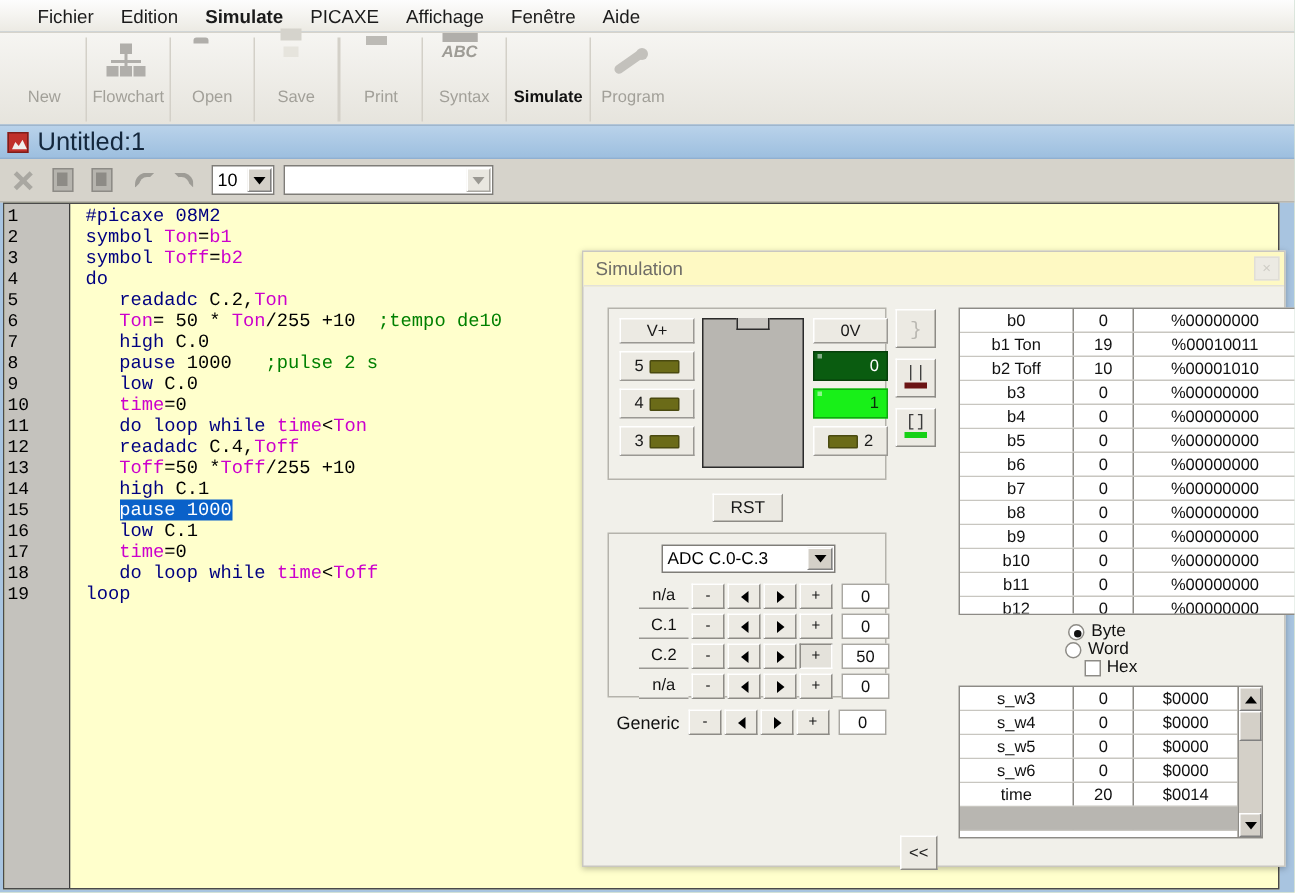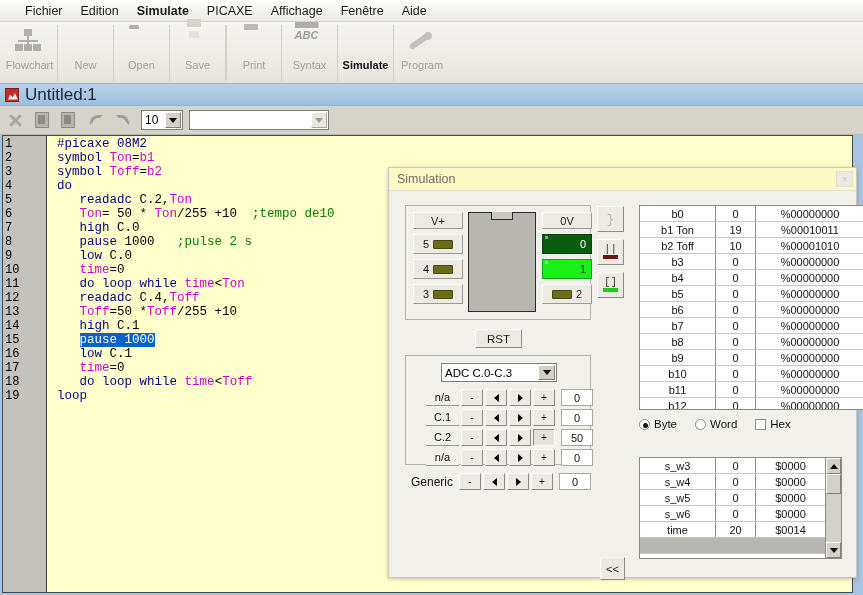--- a/index.html
+++ b/index.html
@@ -316,21 +316,21 @@
     height:16px;background:#d4d0c8;
     border:1px solid #fff;border-right-color:#808080;border-bottom-color:#808080;
     display:flex;align-items:center;justify-content:center;
   }
   .vsb-thumb{ height:20px;background:#d4d0c8;border:1px solid #fff;border-right-color:#808080;border-bottom-color:#808080;}
   .vsb-track{flex:1;}
 
   
   #radio-row{
     position:absolute; left:250px; top:224px; width:203px; height:18px;
-    display:flex; align-items:center; gap:0px;
+    display:flex; align-items:center; gap:0px;flex-direction:column;
   }
   .rb{ display:flex;align-items:center; font-size:11.5px; color:#111; margin-right:18px;}
   .rb .dot{
     width:11px;height:11px;border-radius:50%;background:#fff;
     border:1px solid #8d8b86; margin-right:4px; position:relative;
   }
   .rb.on .dot:after{
     content:"";position:absolute;left:3px;top:3px;width:5px;height:5px;border-radius:50%;background:#111;
   }
   .cb{ display:flex;align-items:center; font-size:11.5px;color:#111;}
@@ -349,26 +349,26 @@
     <div class="menu-item">Edition</div>
     <div class="menu-item active">Simulate</div>
     <div class="menu-item">PICAXE</div>
     <div class="menu-item">Affichage</div>
     <div class="menu-item">Fenêtre</div>
     <div class="menu-item">Aide</div>
   </div>
 
 <div id="toolbar">
     <div class="tb-btn">
+      <div class="tb-icon"><span class="ic-page"></span></div>
+      <div class="tb-label">New</div>
+    </div>
+    <div class="tb-btn">
       <div class="tb-icon"><span class="ic-flow"><i style="left:9px;top:0;width:8px;height:7px"></i><i style="left:0;top:15px;width:8px;height:7px"></i><i style="left:9px;top:15px;width:8px;height:7px"></i><i style="left:18px;top:15px;width:8px;height:7px"></i><i style="left:12px;top:7px;width:2px;height:8px"></i><i style="left:3px;top:11px;width:20px;height:2px"></i></span></div>
       <div class="tb-label">Flowchart</div>
-    </div>
-    <div class="tb-btn">
-      <div class="tb-icon"><span class="ic-page"></span></div>
-      <div class="tb-label">New</div>
     </div>
     <div class="tb-btn">
       <div class="tb-icon"><span class="ic-folder"></span></div>
       <div class="tb-label">Open</div>
     </div>
     <div class="tb-btn">
       <div class="tb-icon"><span class="ic-disk"></span></div>
       <div class="tb-label">Save</div>
     </div>
     <div class="tb-btn sep-before">

